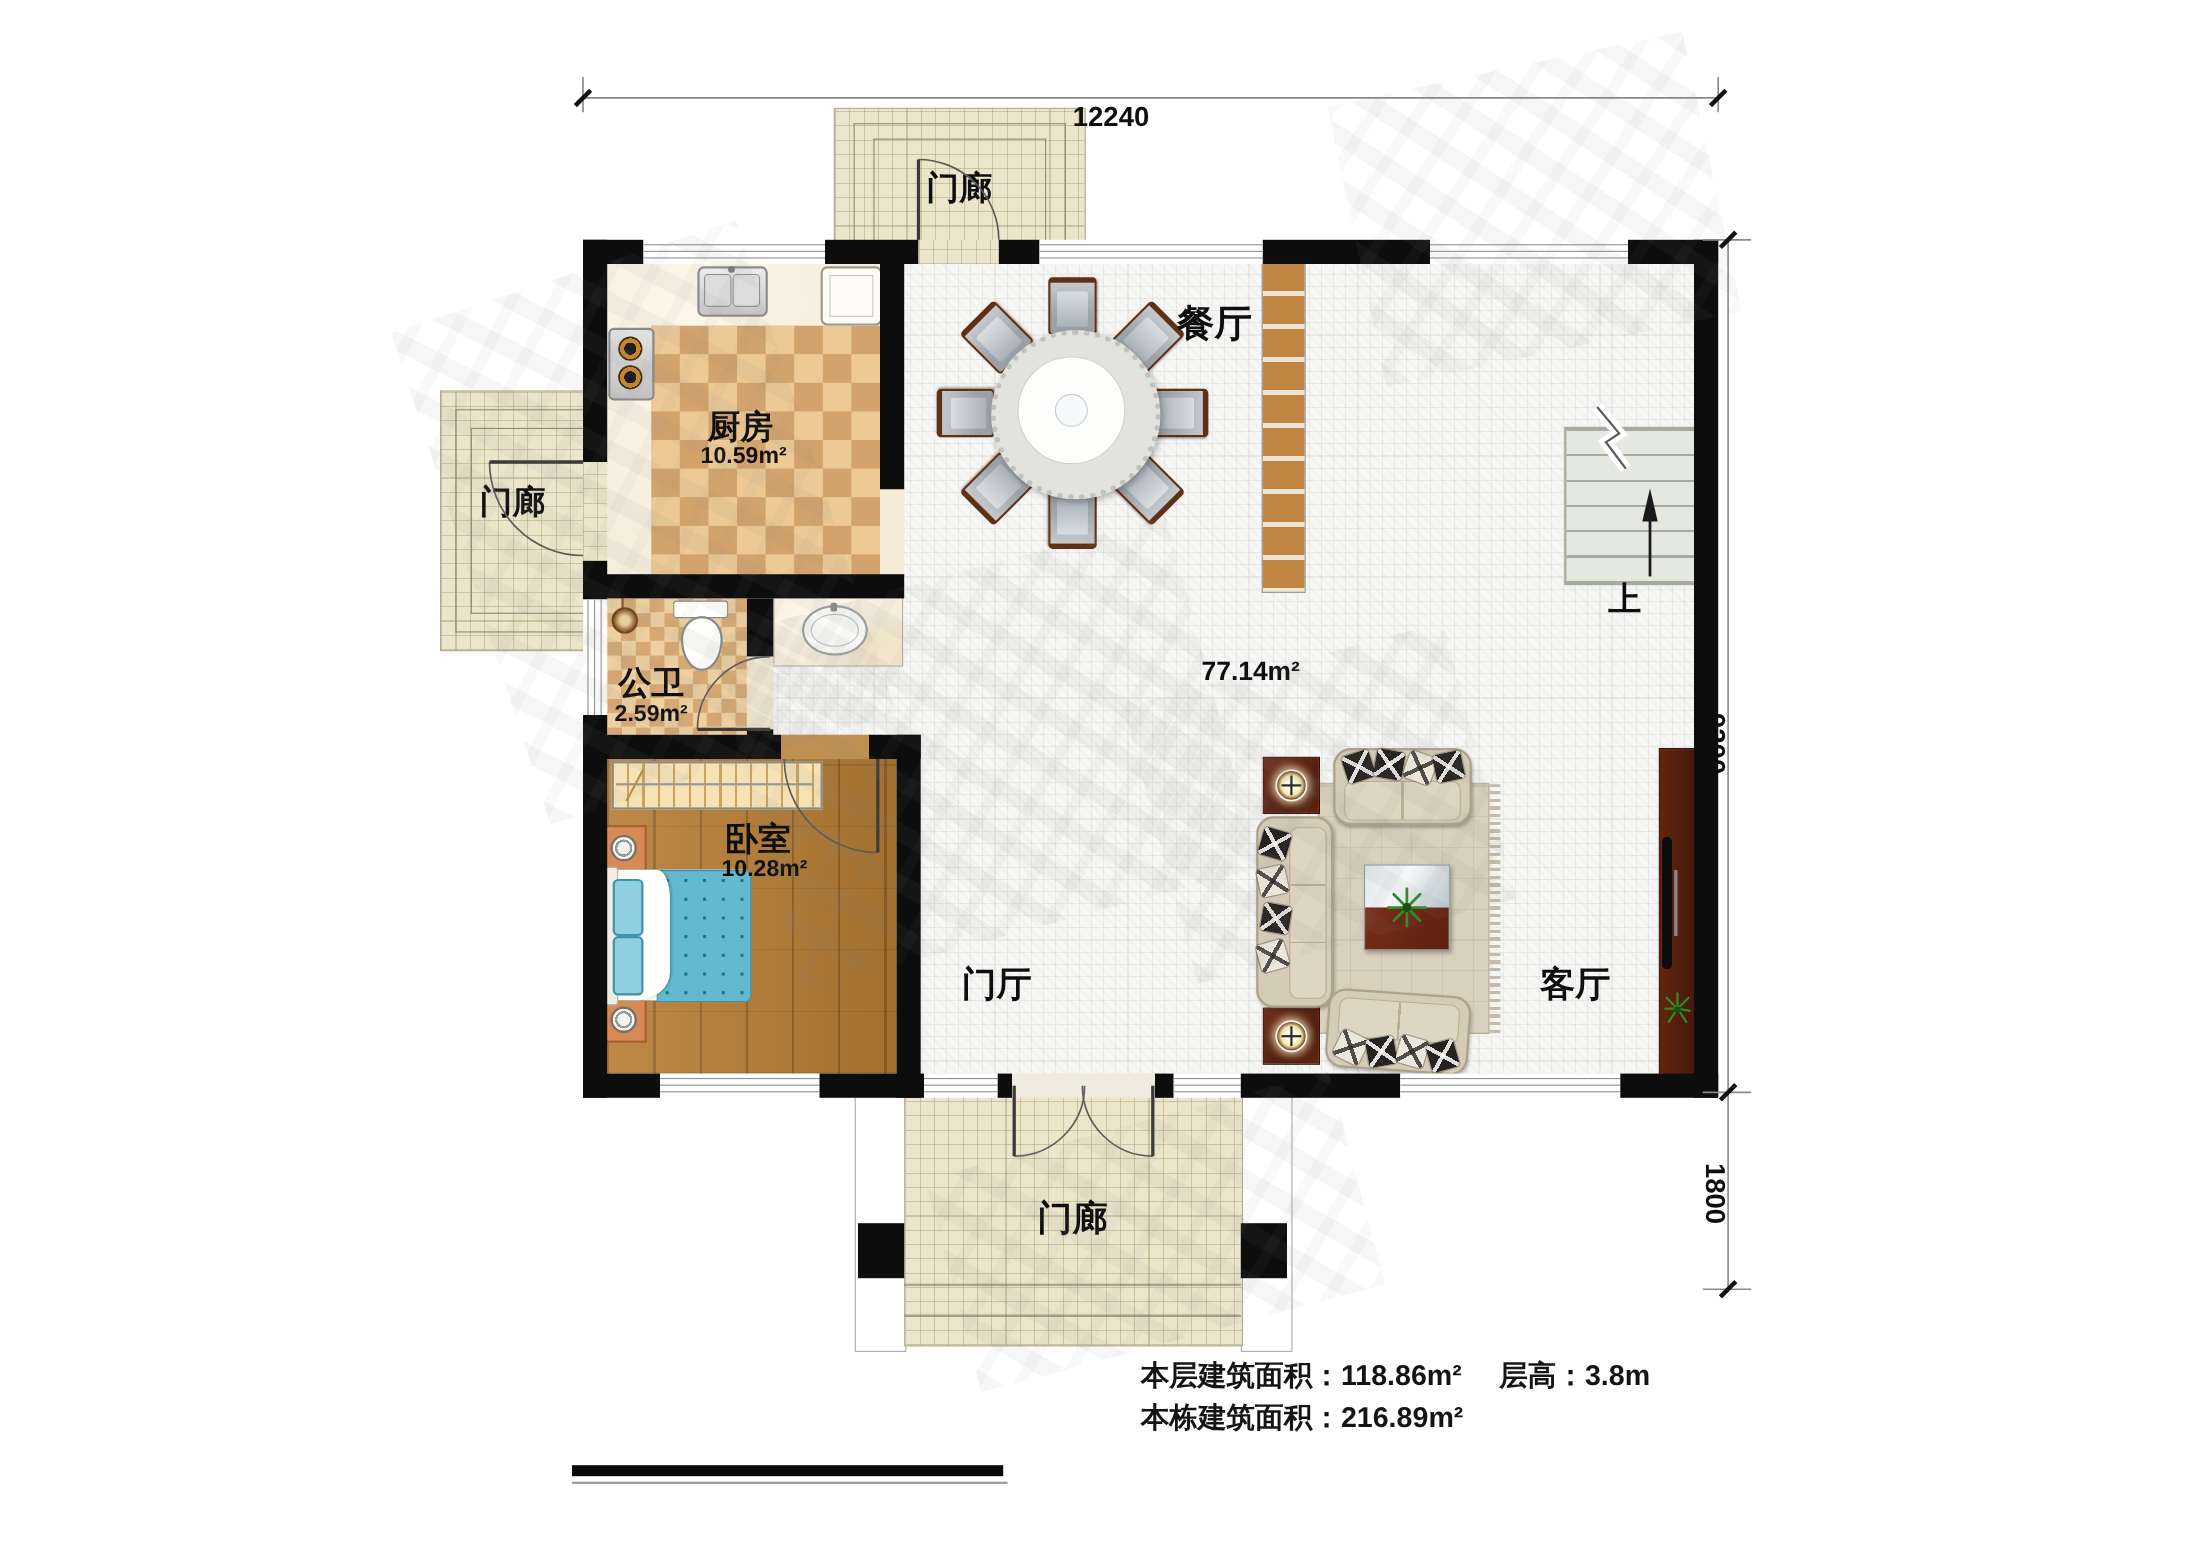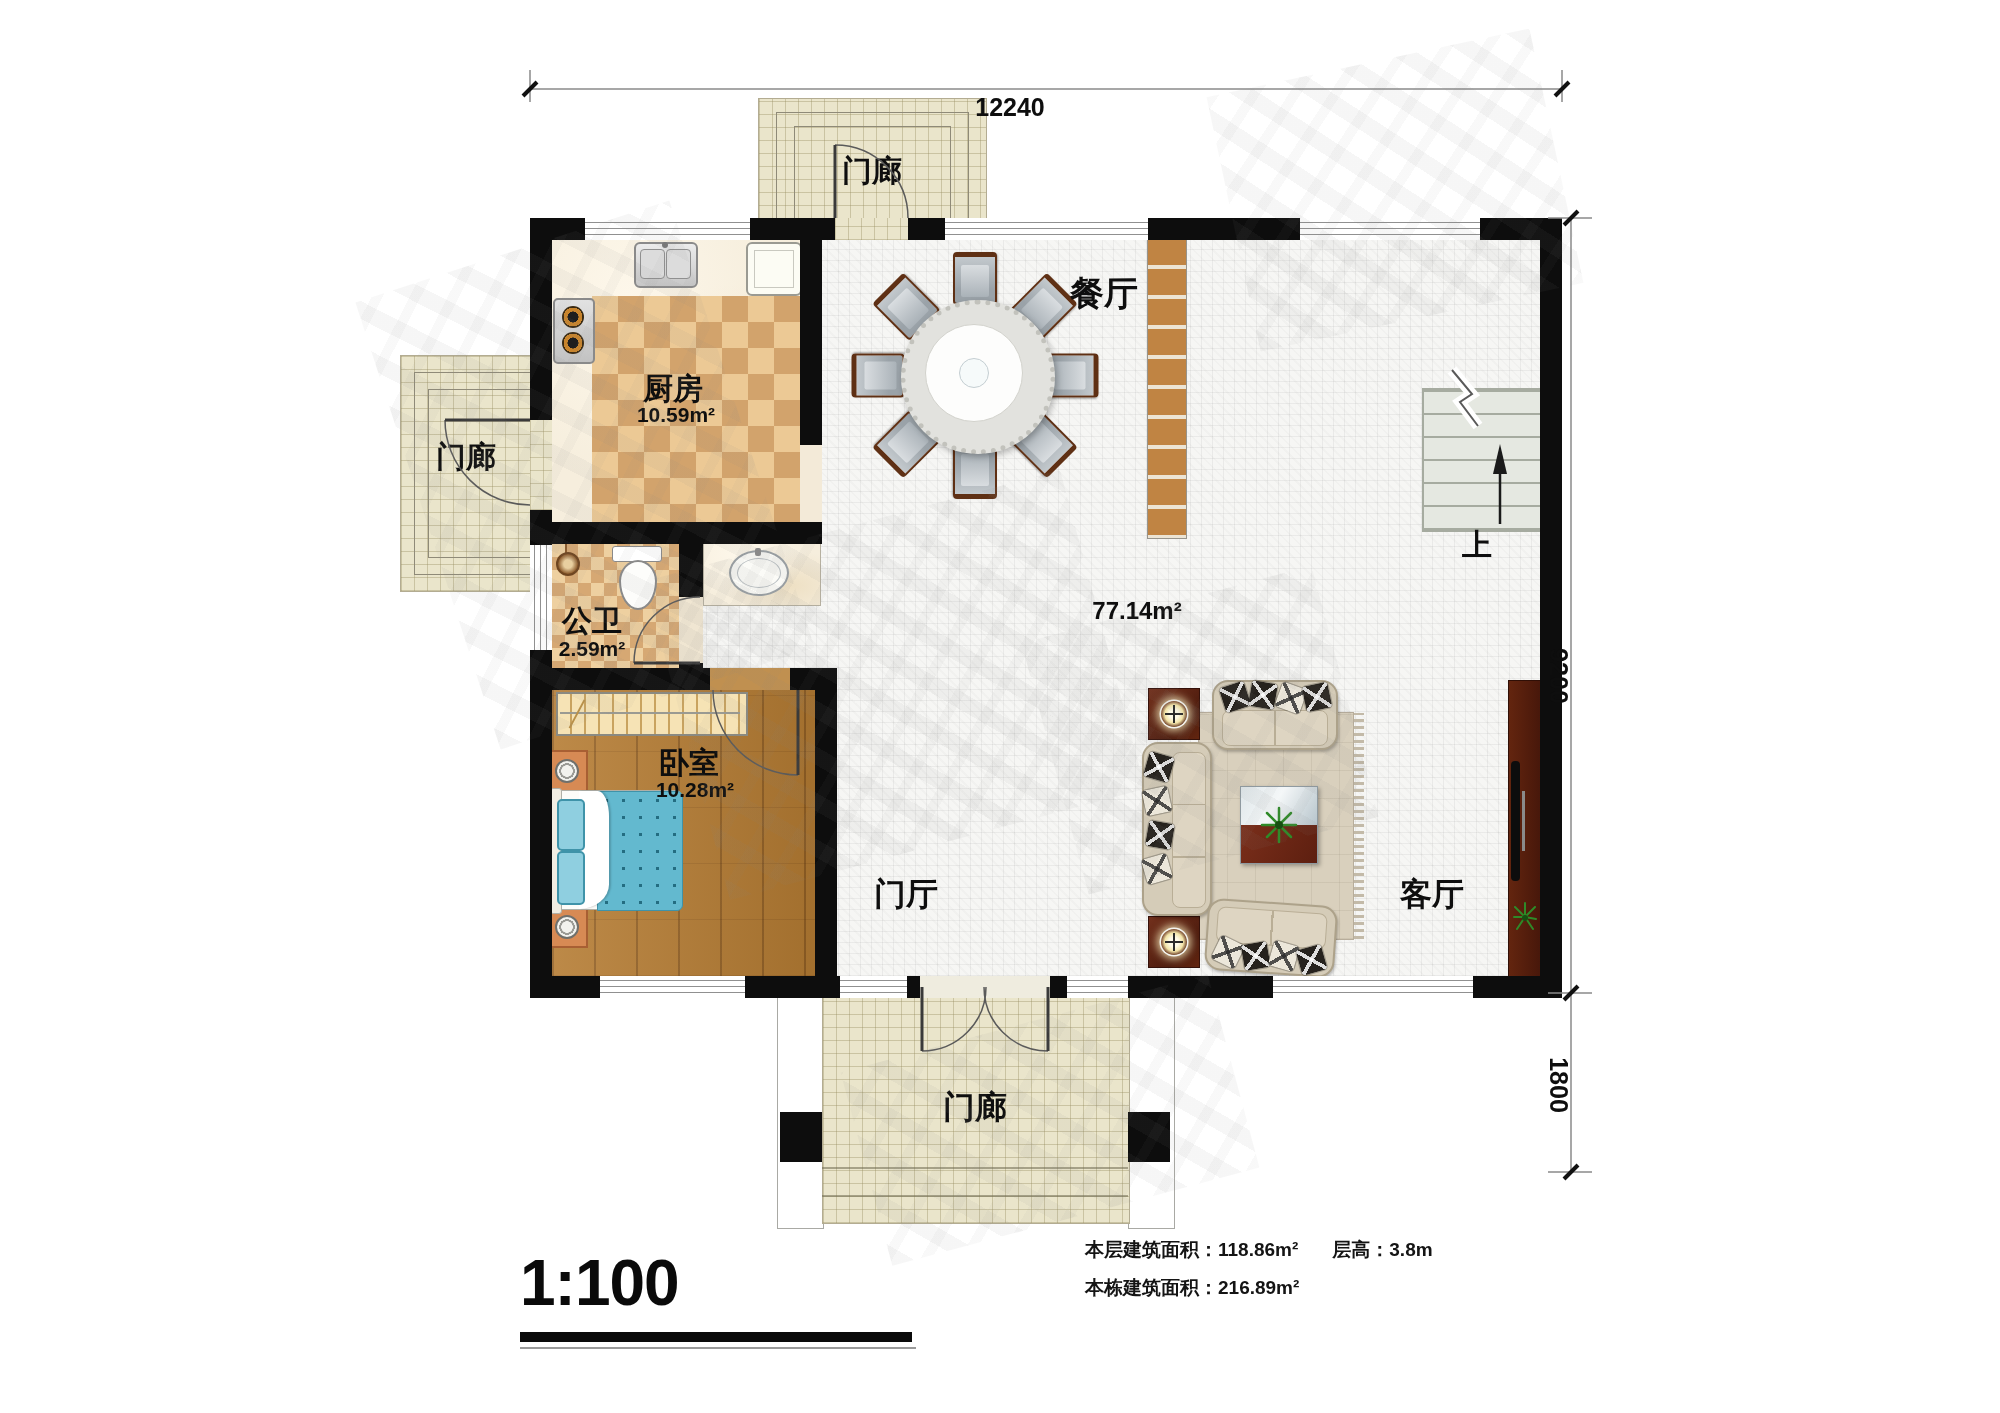--- a/index.html
+++ b/index.html
@@ -88,21 +88,21 @@
     background:repeating-linear-gradient(0deg, #c3baa8 0 3px, transparent 3px 7px);}
 
   .wm{position:absolute;pointer-events:none;
     background-image:
       repeating-linear-gradient(45deg, rgba(130,130,130,.07) 0 16px, transparent 16px 40px),
       repeating-linear-gradient(-45deg, rgba(130,130,130,.05) 0 10px, transparent 10px 34px);}
 
   .title-row{position:absolute;left:520px;top:1246px;display:flex;align-items:baseline;font-weight:bold;color:#0a0a0a;}
   .title-cjk{font-size:62px;letter-spacing:-1px;}
   .title-scale{font-size:64px;letter-spacing:-1px;}
-  .info{position:absolute;left:1085px;top:1231px;font-size:19px;font-weight:bold;color:#141414;}
+  .info{position:absolute;left:1037px;top:1231px;font-size:26px;font-weight:bold;color:#141414;}
   .info .row{height:38px;line-height:38px;white-space:nowrap;}
   .gap-b{display:inline-block;width:34px;}
 </style>
 </head>
 <body>
 
 <div class="plan">
 
   <div class="abs porch-tile" style="left:758px;top:98px;width:227px;height:120px;"></div>
   <div class="abs nested" style="left:776px;top:112px;width:191px;height:106px;border-bottom:none;"></div>
@@ -356,21 +356,20 @@
     </g>
 
     <polyline points="1452,370 1472,394 1460,402 1478,426" stroke="#ffffff" stroke-width="11" fill="none"></polyline>
     <polyline points="1452,370 1472,394 1460,402 1478,426" stroke="#5a5a5a" stroke-width="2" fill="none"></polyline>
 
     <line x1="1500" y1="524" x2="1500" y2="470" stroke="#1a1a1a" stroke-width="2.5"></line>
     <polygon points="1500,444 1493,474 1507,474" fill="#1a1a1a"></polygon>
   </svg>
 
   <div class="title-row">
-      <span class="title-scale">1:100</span>
   </div>
   <div class="abs" style="left:520px;top:1332px;width:392px;height:10px;background:#0a0a0a;"></div>
   <div class="abs" style="left:520px;top:1347px;width:396px;height:2px;background:#9a9a9a;"></div>
 
   <div class="info">
     <div class="row">
       <span>本层建筑面积：</span><span>118.86m²</span><span class="gap-b"></span><span>层高：</span><span>3.8m</span>
     </div>
     <div class="row">
       <span>本栋建筑面积：</span><span>216.89m²</span>

